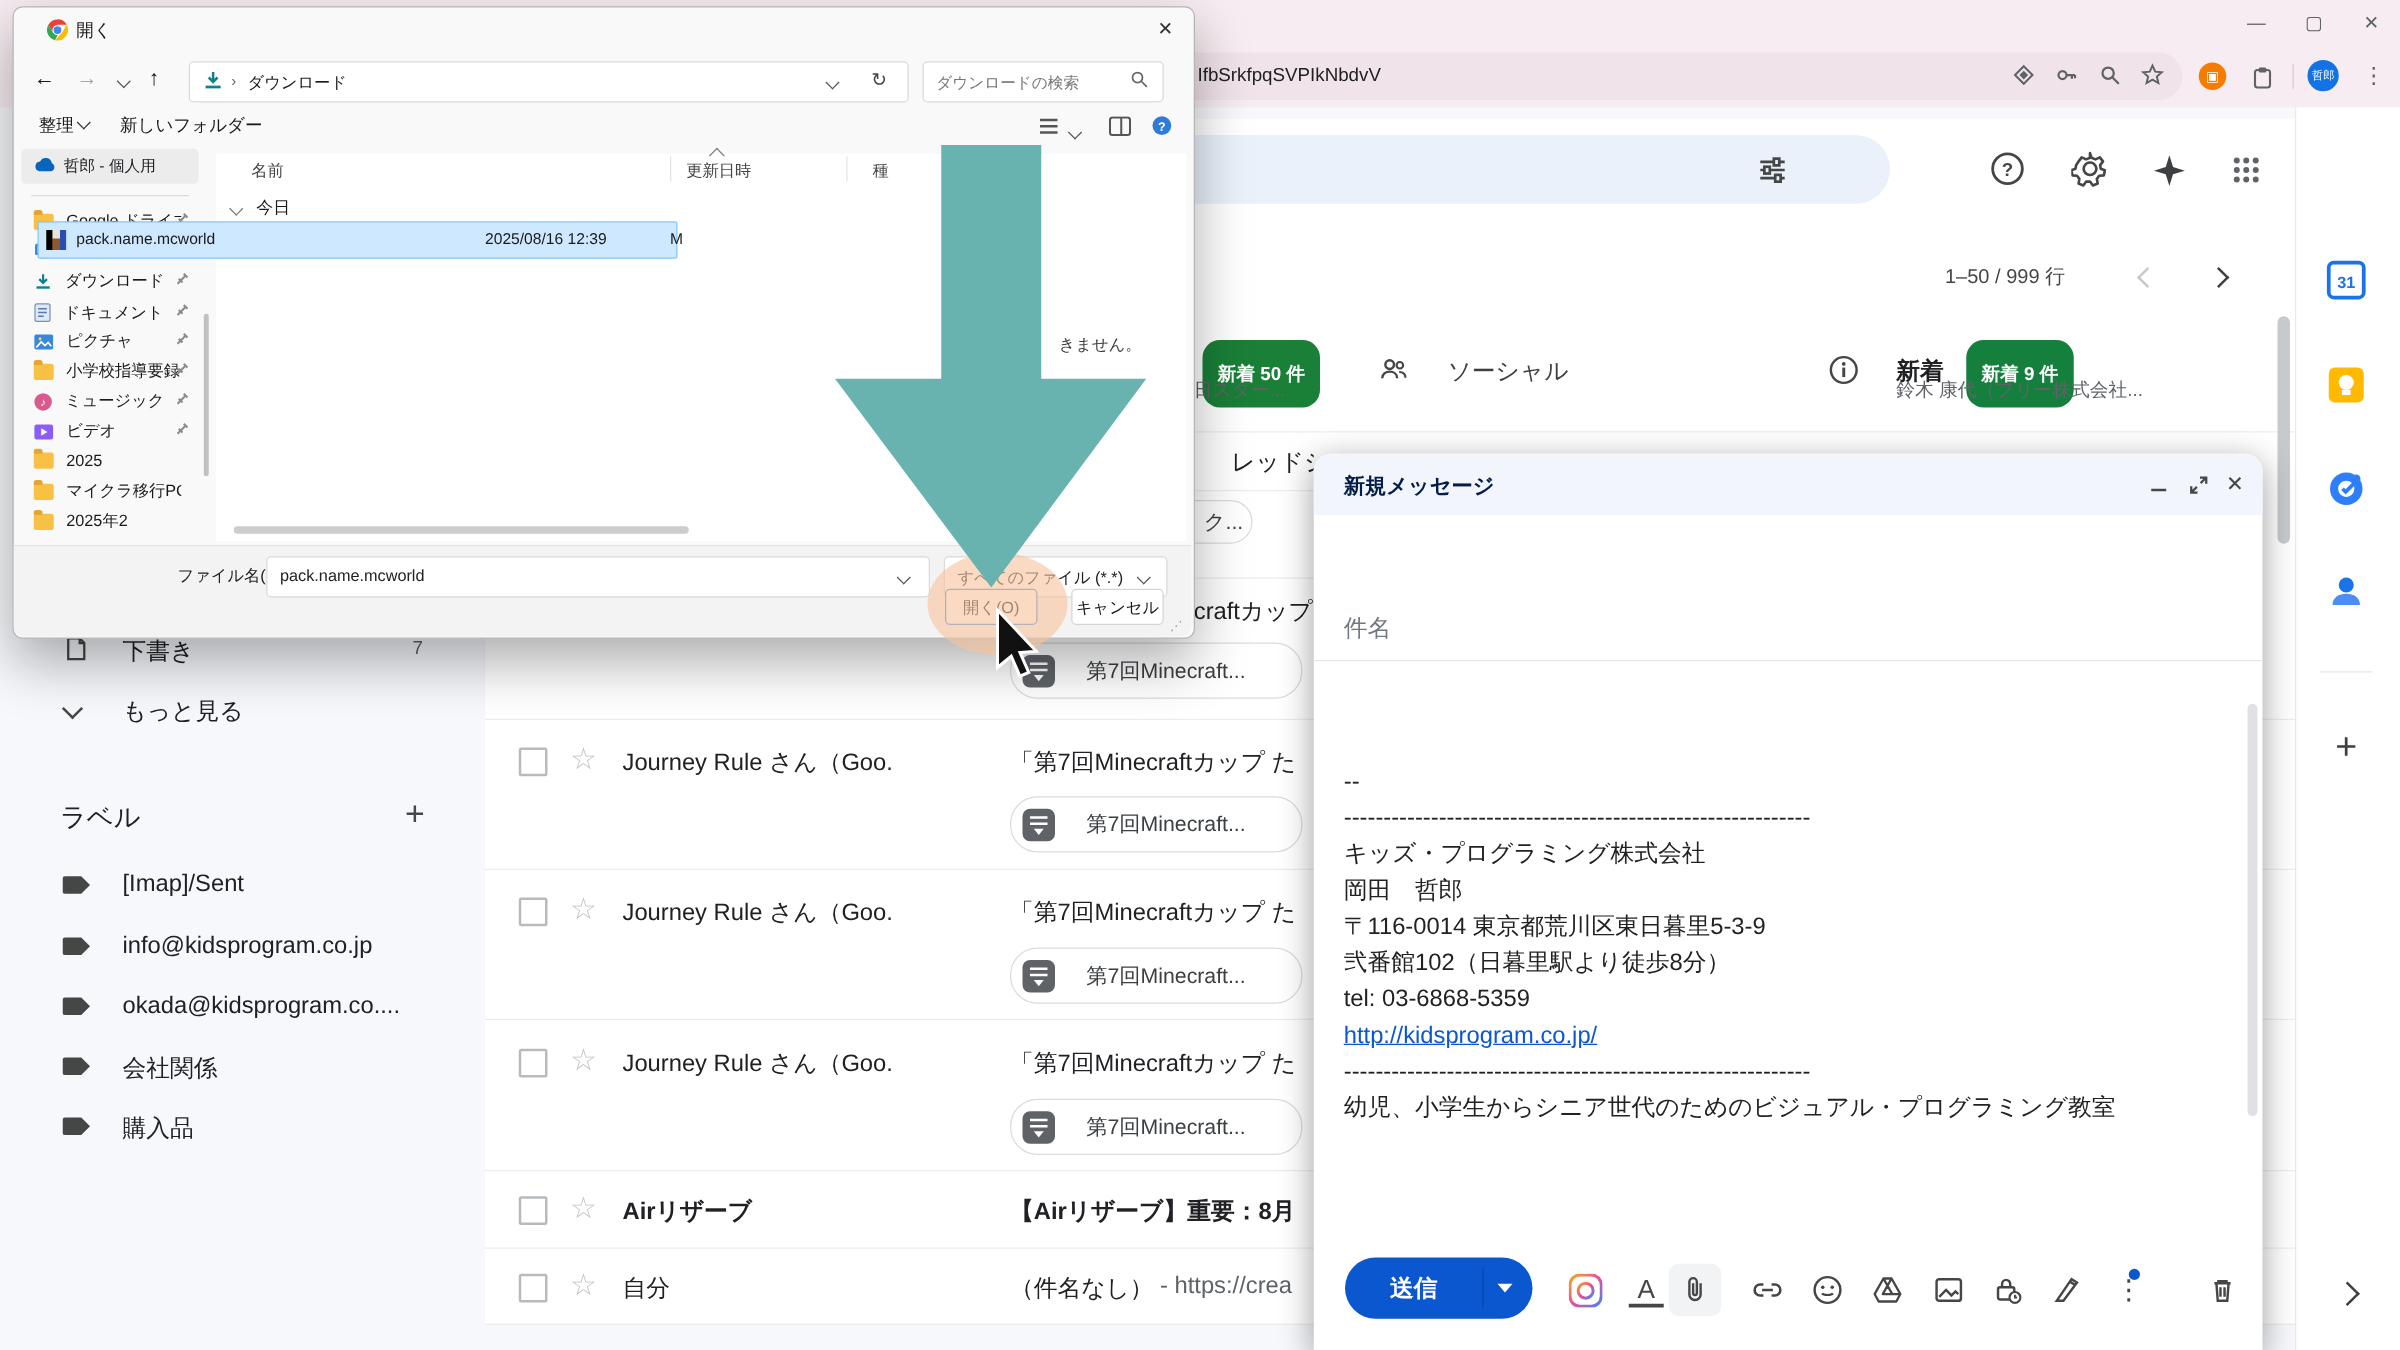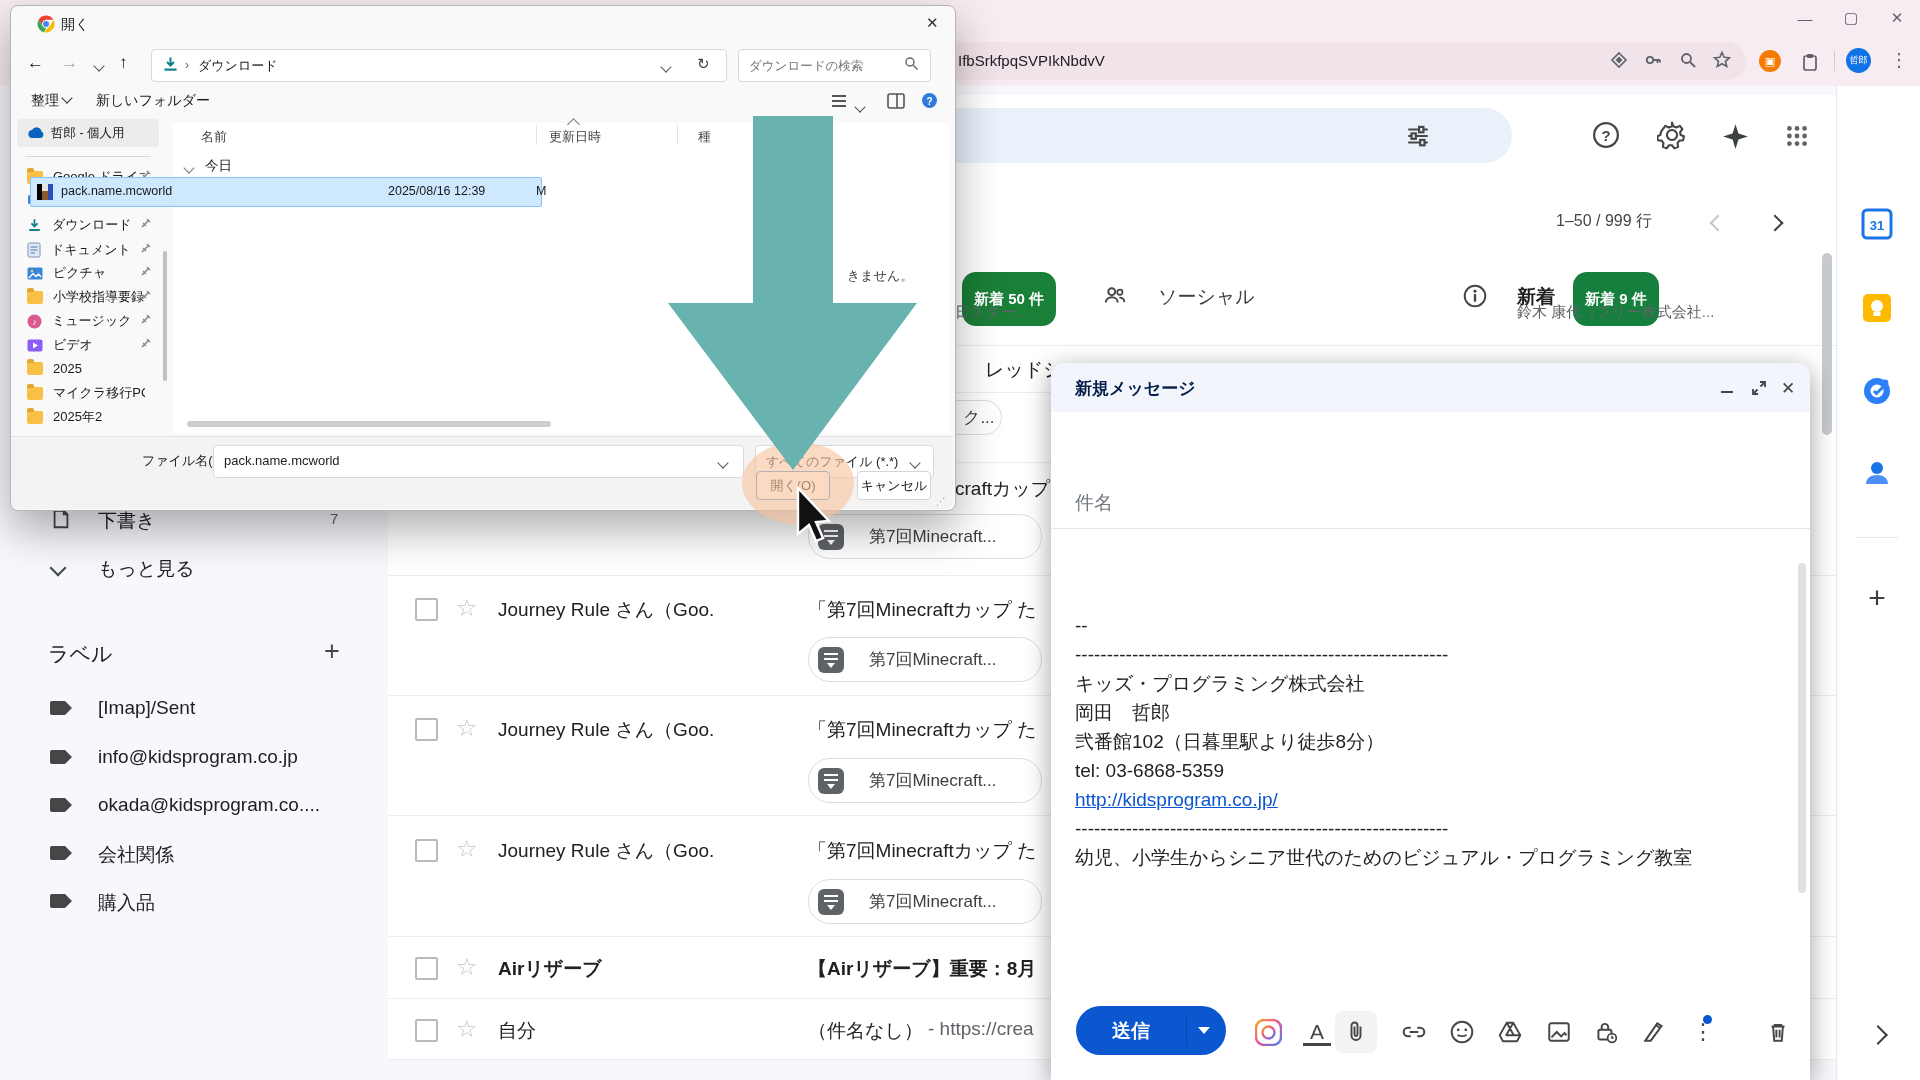--- a/index.html
+++ b/index.html
@@ -356,20 +356,21 @@
       <span class="c-ctl" style="left:726px;font-size:17px">✕</span>
     </div>
     <div class="c-row" style="top:107px;height:58px">
       <span class="abs" style="left:24px;top:20px;font-size:19px;color:#717780">件名</span>
     </div>
     <div class="c-body">
       <div>--</div>
       <div class="nowrap" style="width:400px">-----------------------------------------------------------</div>
       <div>キッズ・プログラミング株式会社</div>
       <div>岡田　哲郎</div>
+      <div>〒116-0014 東京都荒川区東日暮里5-3-9</div>
       <div>弐番館102（日暮里駅より徒歩8分）</div>
       <div>tel: 03-6868-5359</div>
       <div><a>http://kidsprogram.co.jp/</a></div>
       <div class="nowrap" style="width:400px">-----------------------------------------------------------</div>
       <div>幼児、小学生からシニア世代のためのビジュアル・プログラミング教室</div>
     </div>
     <div class="sendbtn">
       <span class="stxt">送信</span>
       <span class="sdiv"></span>
       <span class="scar"></span>

